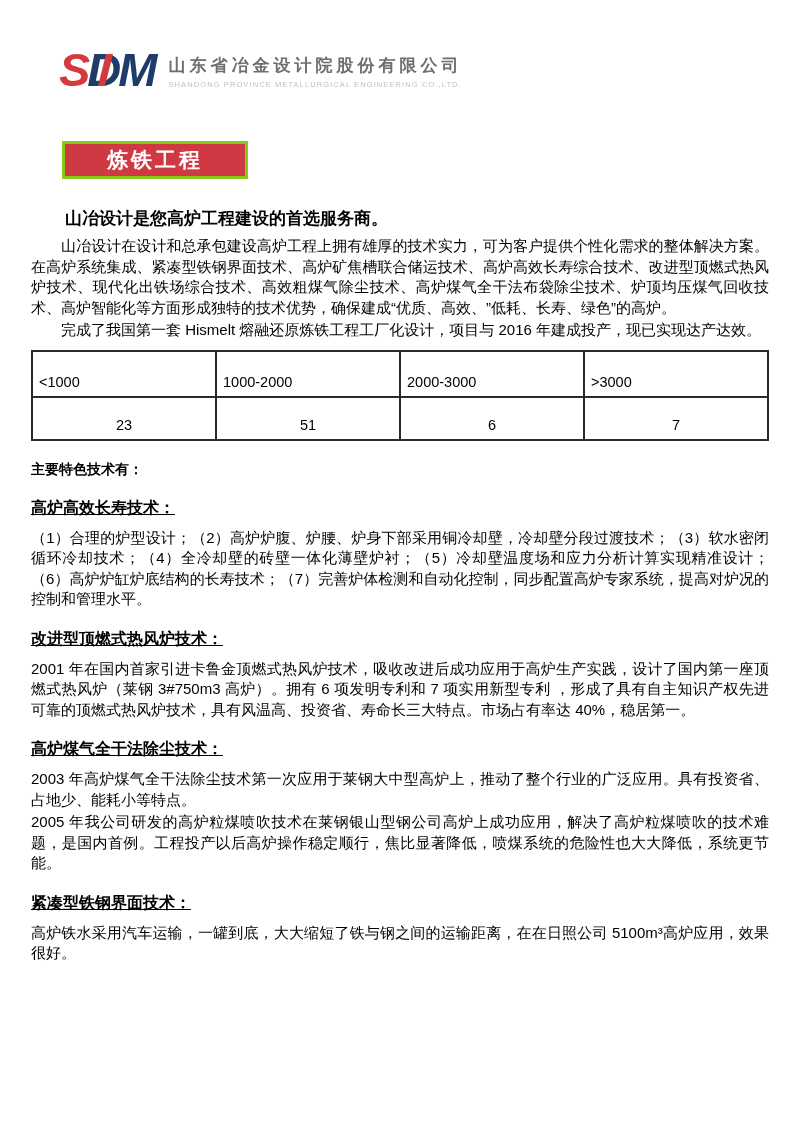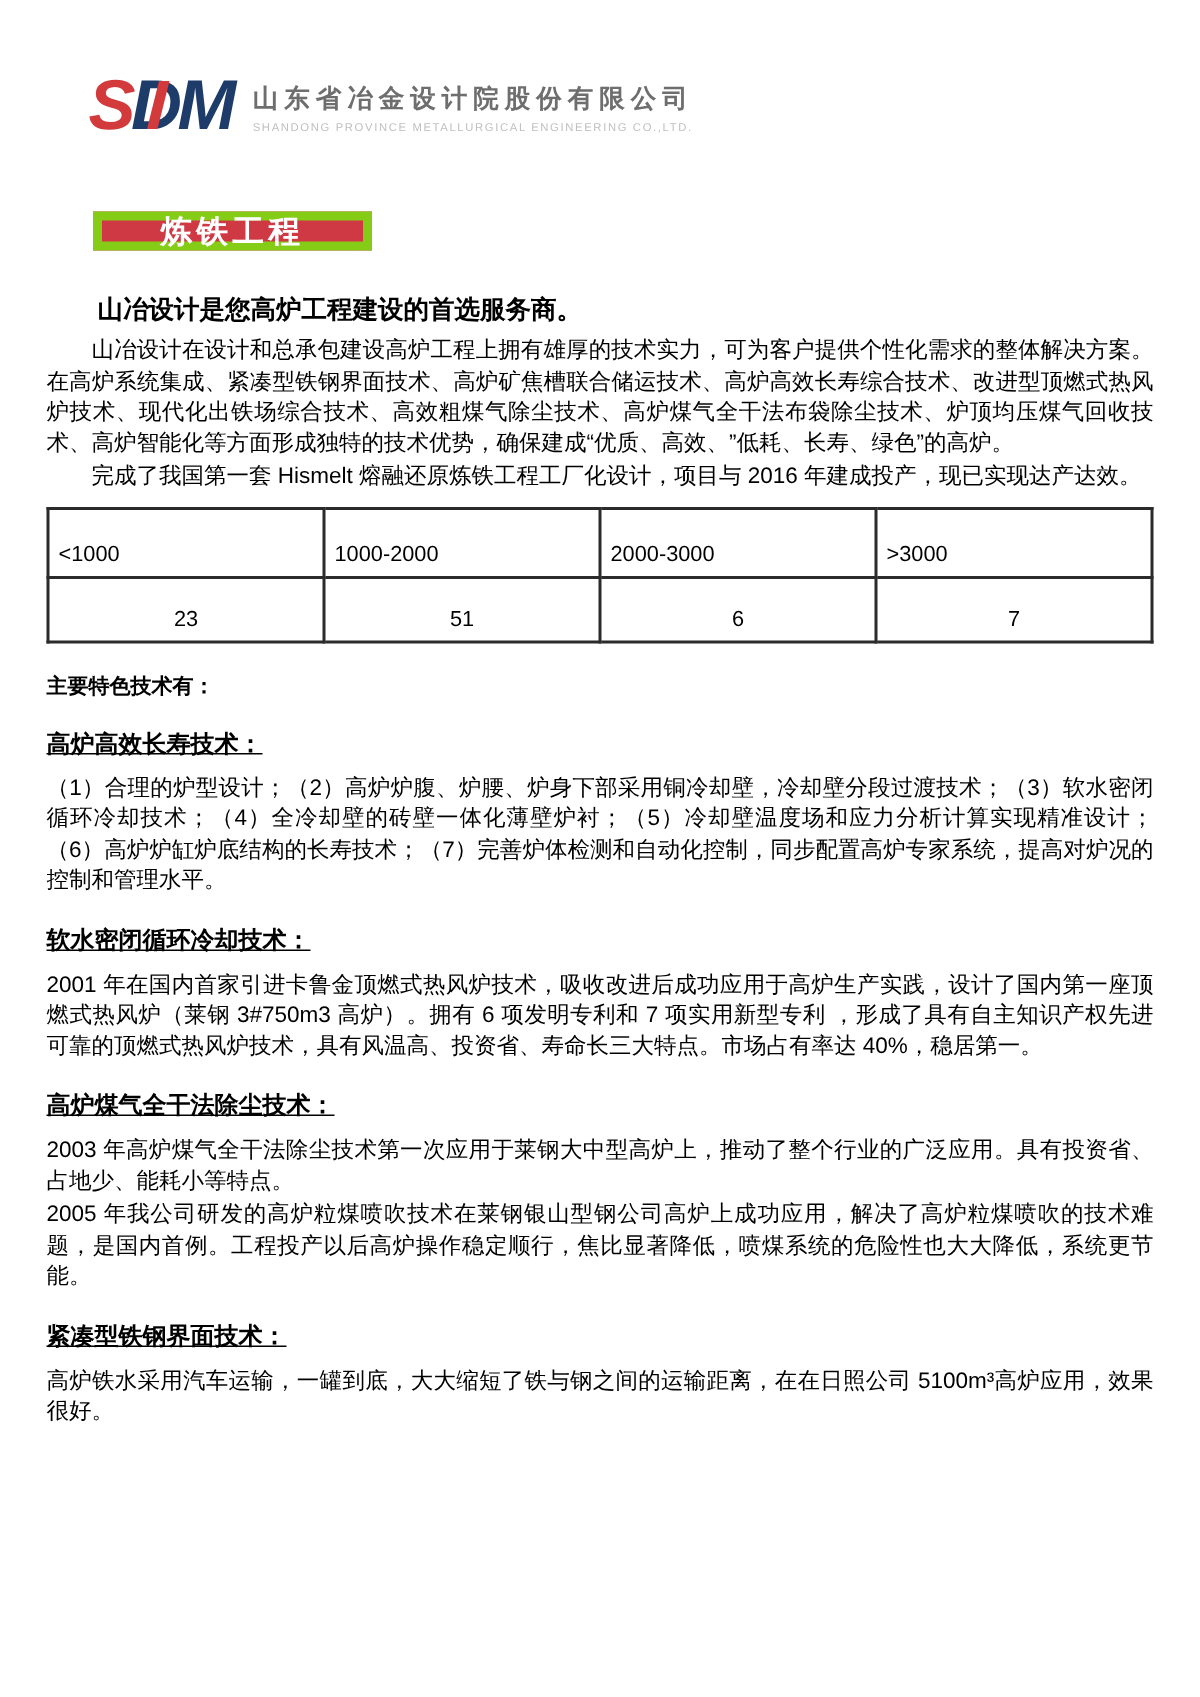--- a/index.html
+++ b/index.html
@@ -33,22 +33,22 @@
     letter-spacing:4px;white-space:nowrap;
   }
   .company .en{
     font-size:7.5px;color:#bfbfbf;letter-spacing:1.1px;
     margin-top:3px;white-space:nowrap;
   }
 
   
   .banner{
     margin:48px 0 0 31px;
-    width:186px;height:26px;
-    background:#cf3943;border:6px solid #84cc16;
+    width:186px;height:38px;
+    background:#cf3943;border:3px solid #84cc16;
     box-sizing:border-box;
     display:flex;align-items:center;justify-content:center;
   }
   .banner span{
     color:#ffffff;font-size:21px;font-weight:bold;letter-spacing:3px;
   }
 
   
   .doc-title{
     margin:28px 0 6px 0;
@@ -131,21 +131,21 @@
   </table>
 
   <h2 class="lead">主要特色技术有：</h2>
 
   <section>
     <h3 class="sec">高炉高效长寿技术：</h3>
     <p class="body sec-body">（1）合理的炉型设计；（2）高炉炉腹、炉腰、炉身下部采用铜冷却壁，冷却壁分段过渡技术；（3）软水密闭循环冷却技术；（4）全冷却壁的砖壁一体化薄壁炉衬；（5）冷却壁温度场和应力分析计算实现精准设计；（6）高炉炉缸炉底结构的长寿技术；（7）完善炉体检测和自动化控制，同步配置高炉专家系统，提高对炉况的控制和管理水平。</p>
   </section>
 
   <section>
-    <h3 class="sec">软水密闭循环冷却技术：</h3>
+    <h3 class="sec">改进型顶燃式热风炉技术：</h3>
     <p class="body sec-body">2001 年在国内首家引进卡鲁金顶燃式热风炉技术，吸收改进后成功应用于高炉生产实践，设计了国内第一座顶燃式热风炉（莱钢 3#750m3 高炉）。拥有 6 项发明专利和 7 项实用新型专利 ，形成了具有自主知识产权先进可靠的顶燃式热风炉技术，具有风温高、投资省、寿命长三大特点。市场占有率达 40%，稳居第一。</p>
   </section>
 
   <section>
     <h3 class="sec">高炉煤气全干法除尘技术：</h3>
     <p class="body sec-body">2003 年高炉煤气全干法除尘技术第一次应用于莱钢大中型高炉上，推动了整个行业的广泛应用。具有投资省、占地少、能耗小等特点。</p>
   </section>
 
   <section>
     <p class="body sec-body">2005 年我公司研发的高炉粒煤喷吹技术在莱钢银山型钢公司高炉上成功应用，解决了高炉粒煤喷吹的技术难题，是国内首例。工程投产以后高炉操作稳定顺行，焦比显著降低，喷煤系统的危险性也大大降低，系统更节能。</p>

